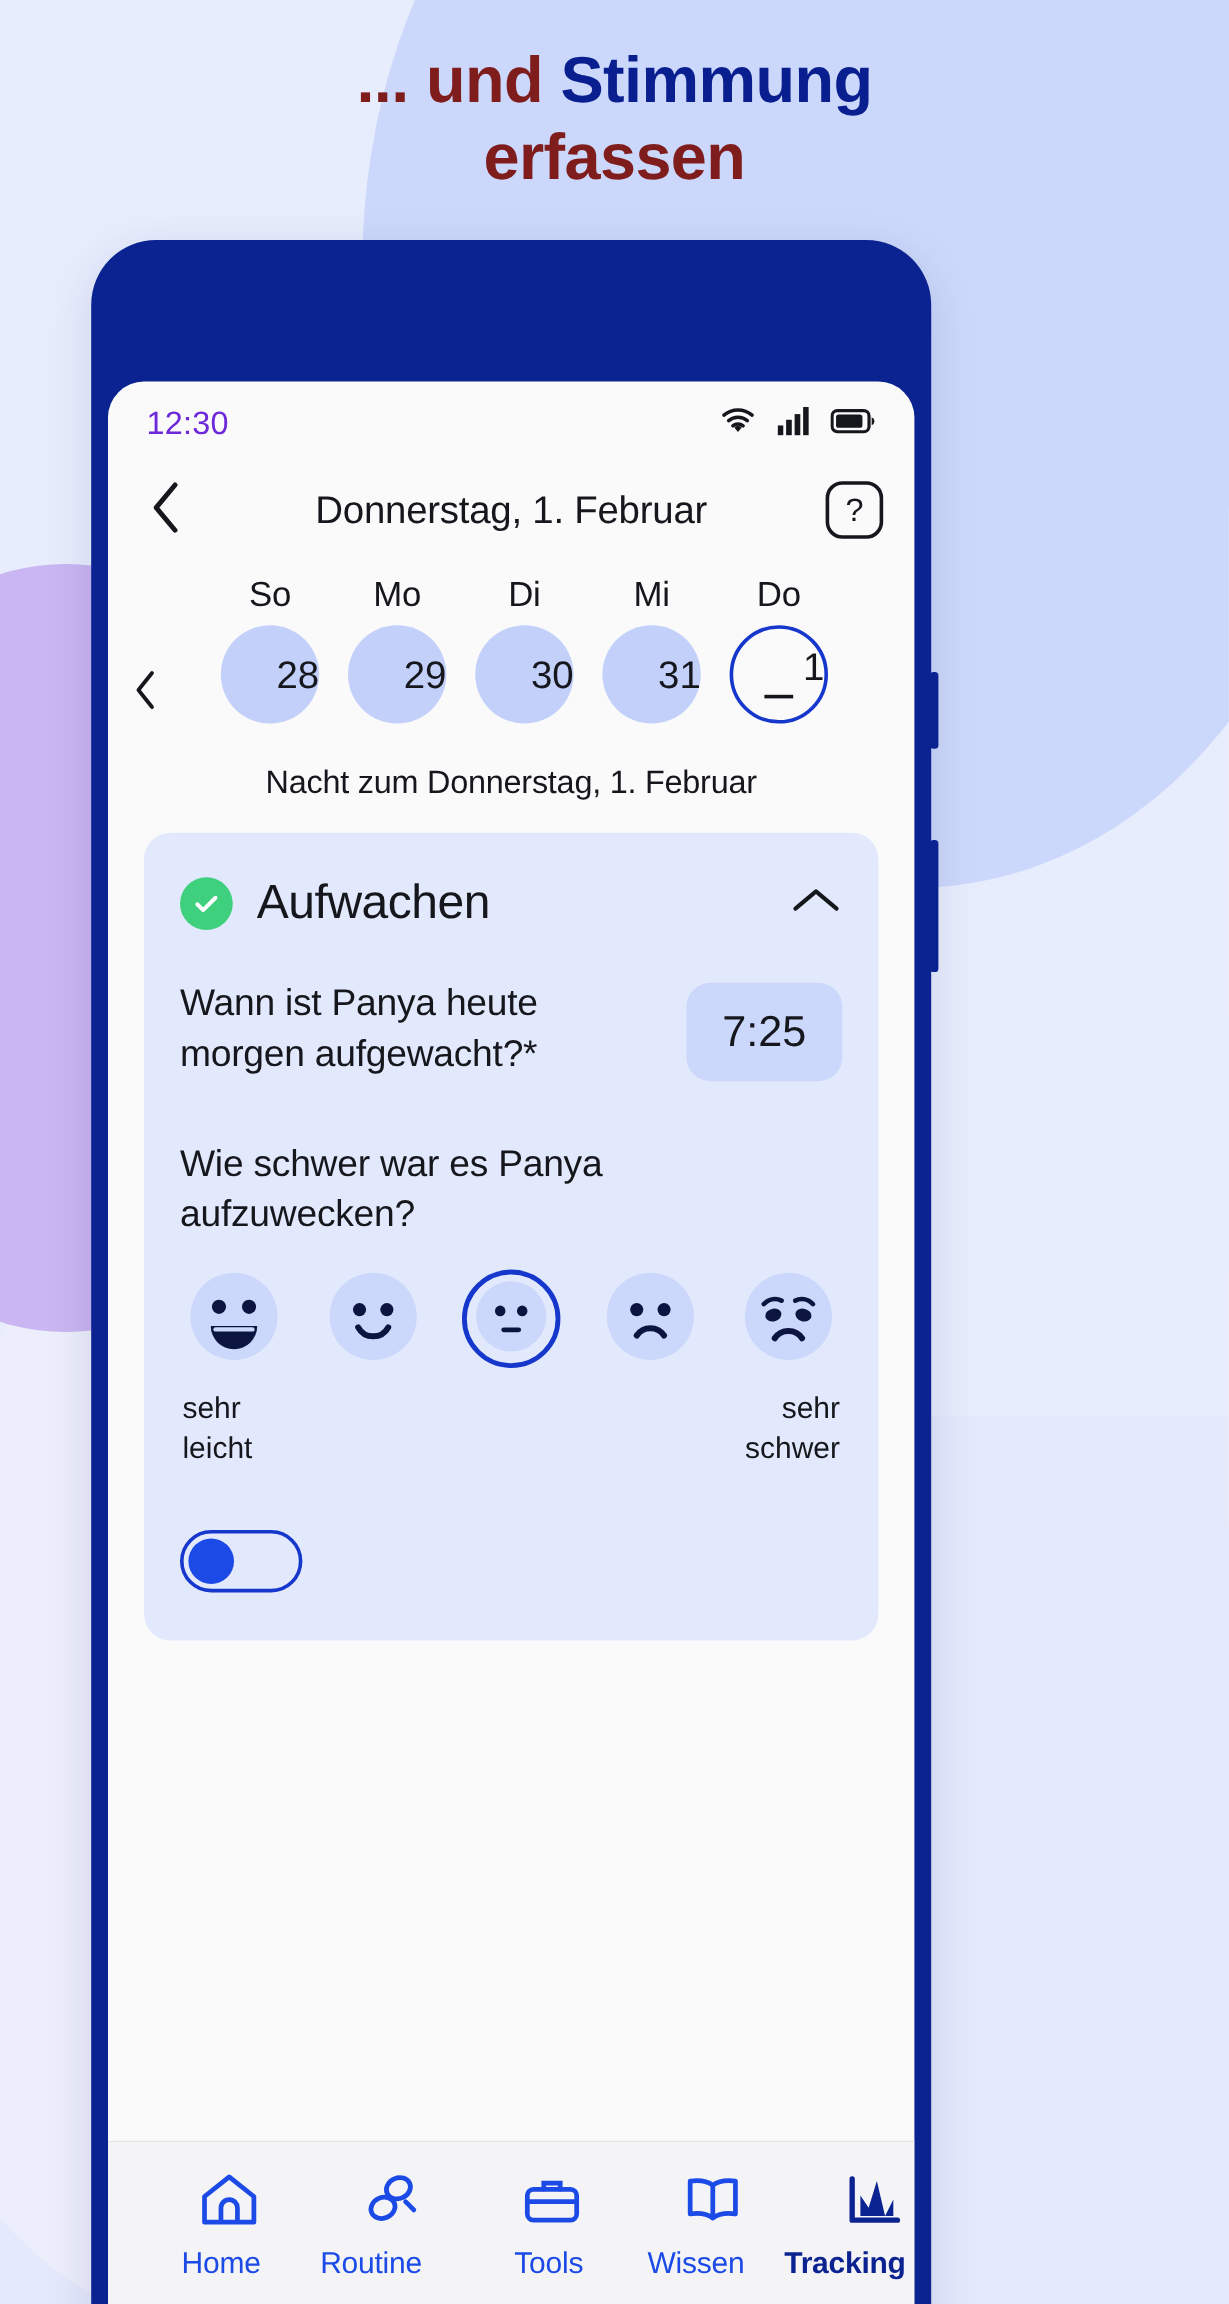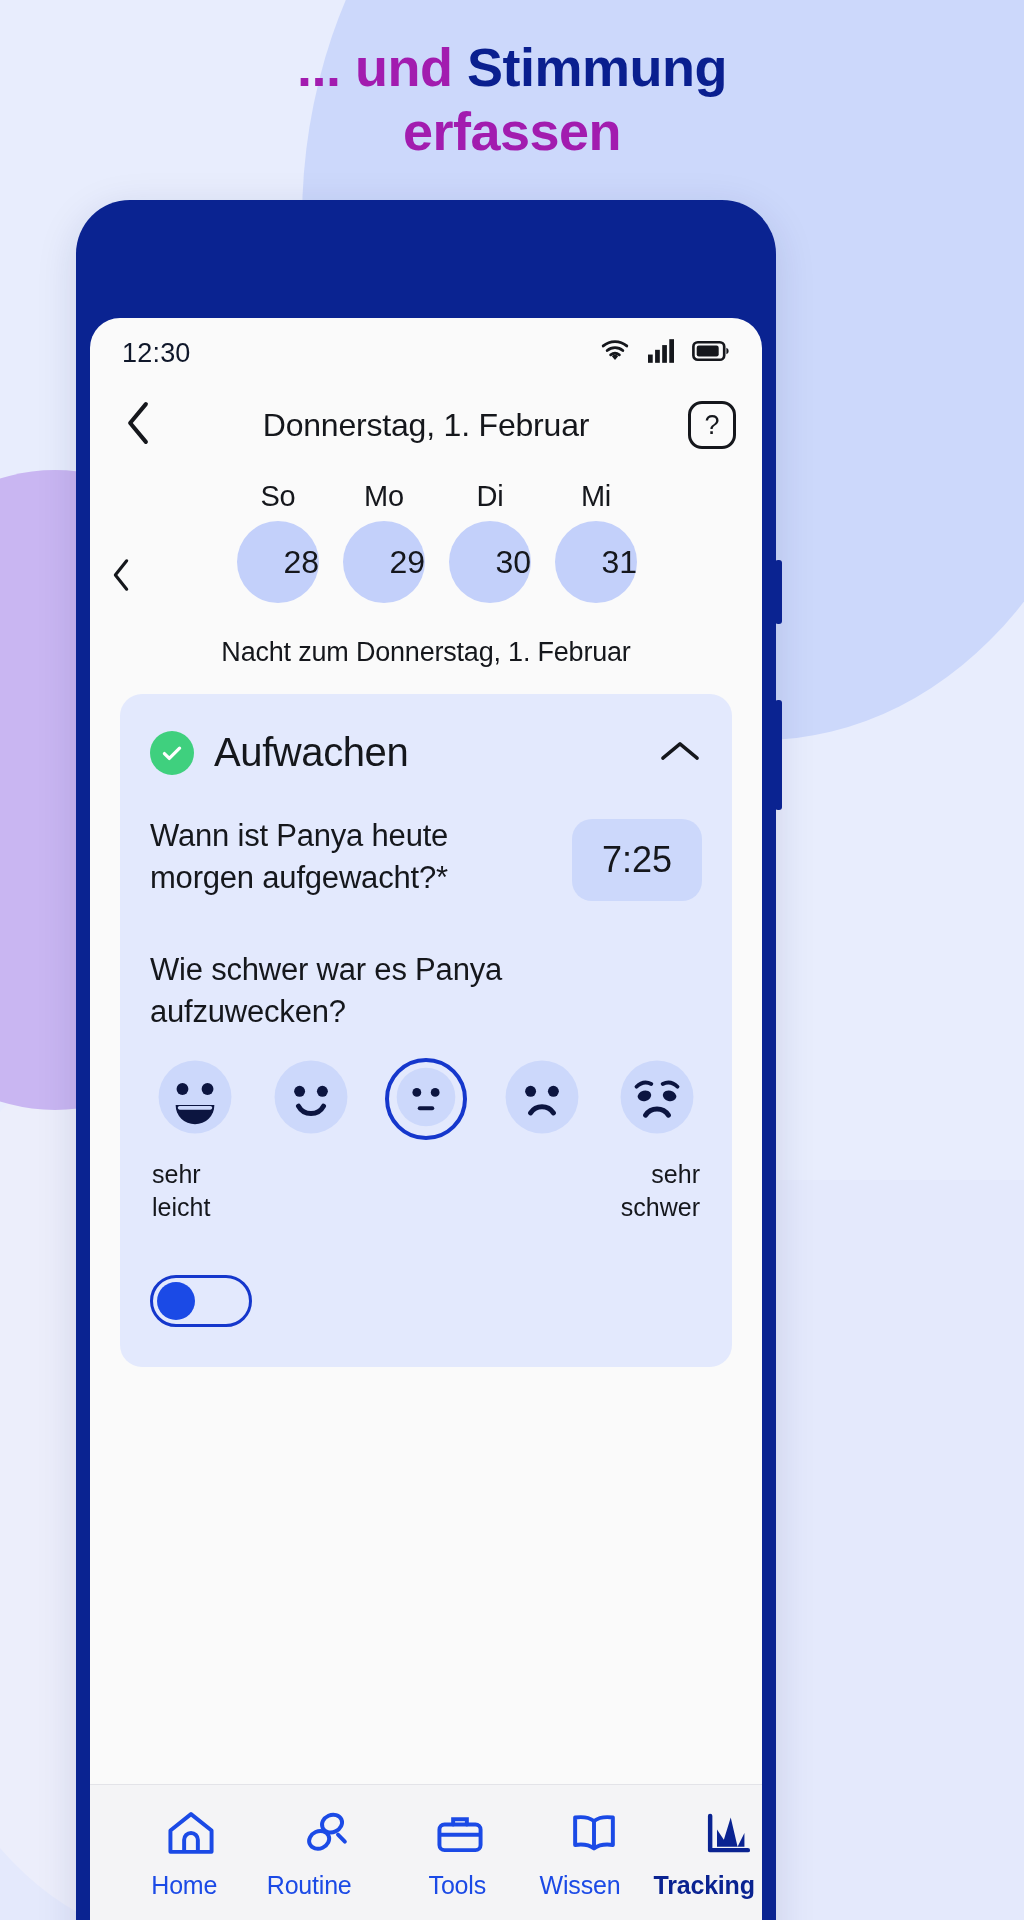--- a/index.html
+++ b/index.html
@@ -36,21 +36,21 @@
     background:#eceefb; border-radius:50%;
   }
 
   
   .headline {
     position:absolute; top:36px; left:0; width:1024px;
     text-align:center; line-height:1.18;
     font-size: 54px; font-weight:700; letter-spacing:-0.5px;
     z-index: 5;
   }
-  .hl-blue  { color:#a21caf; }
+  .hl-blue  { color:#7f1d1d; }
   .hl-navy  { color:#0a1f8f; }
 
   
   .phone {
     position:absolute; left:76px; top:200px;
     width: 700px; height: 1760px;
     background:#0a2391;
     border-radius: 54px 54px 0 0;
     z-index: 10;
     box-shadow: 0 10px 40px rgba(20,30,90,0.13);
@@ -67,21 +67,21 @@
     background:#fafafa;
     border-radius: 30px 30px 0 0;
     overflow:hidden;
   }
 
   
   .statusbar {
     height: 62px; display:flex; align-items:center;
     justify-content:space-between; padding: 8px 32px 0 32px;
   }
-  .status-time { font-size:27px; color:#0f172a; letter-spacing:0.2px;text-align:center; }
+  .status-time { font-size:27px; color:#6d28d9; letter-spacing:0.2px;text-align:center; }
   .status-icons { display:flex; align-items:center; gap:18px; }
 
   
   .app-header {
     display:flex; align-items:center; padding: 12px 26px 8px 26px;
     height: 86px;
   }
   .back-chevron {
     width:44px; height:44px; display:flex; align-items:center; justify-content:center;
     cursor:pointer;
@@ -311,20 +311,27 @@
           </div>
         </div>
 
         <div class="day-col">
           <div class="day-name">Mi</div>
           <div class="day-circle">
             <span class="day-num">31</span>
           </div>
         </div>
 
+        <div class="day-col">
+          <div class="day-name">Do</div>
+          <div class="day-circle selected">
+            <span class="day-num">1</span>
+            <span class="day-underline"></span>
+          </div>
+        </div>
 
       </div>
     </div>
 
     <div class="night-label">Nacht zum Donnerstag, 1. Februar</div>
 
     <div class="card">
 
       <div class="card-head">
         <span class="check-circle">

